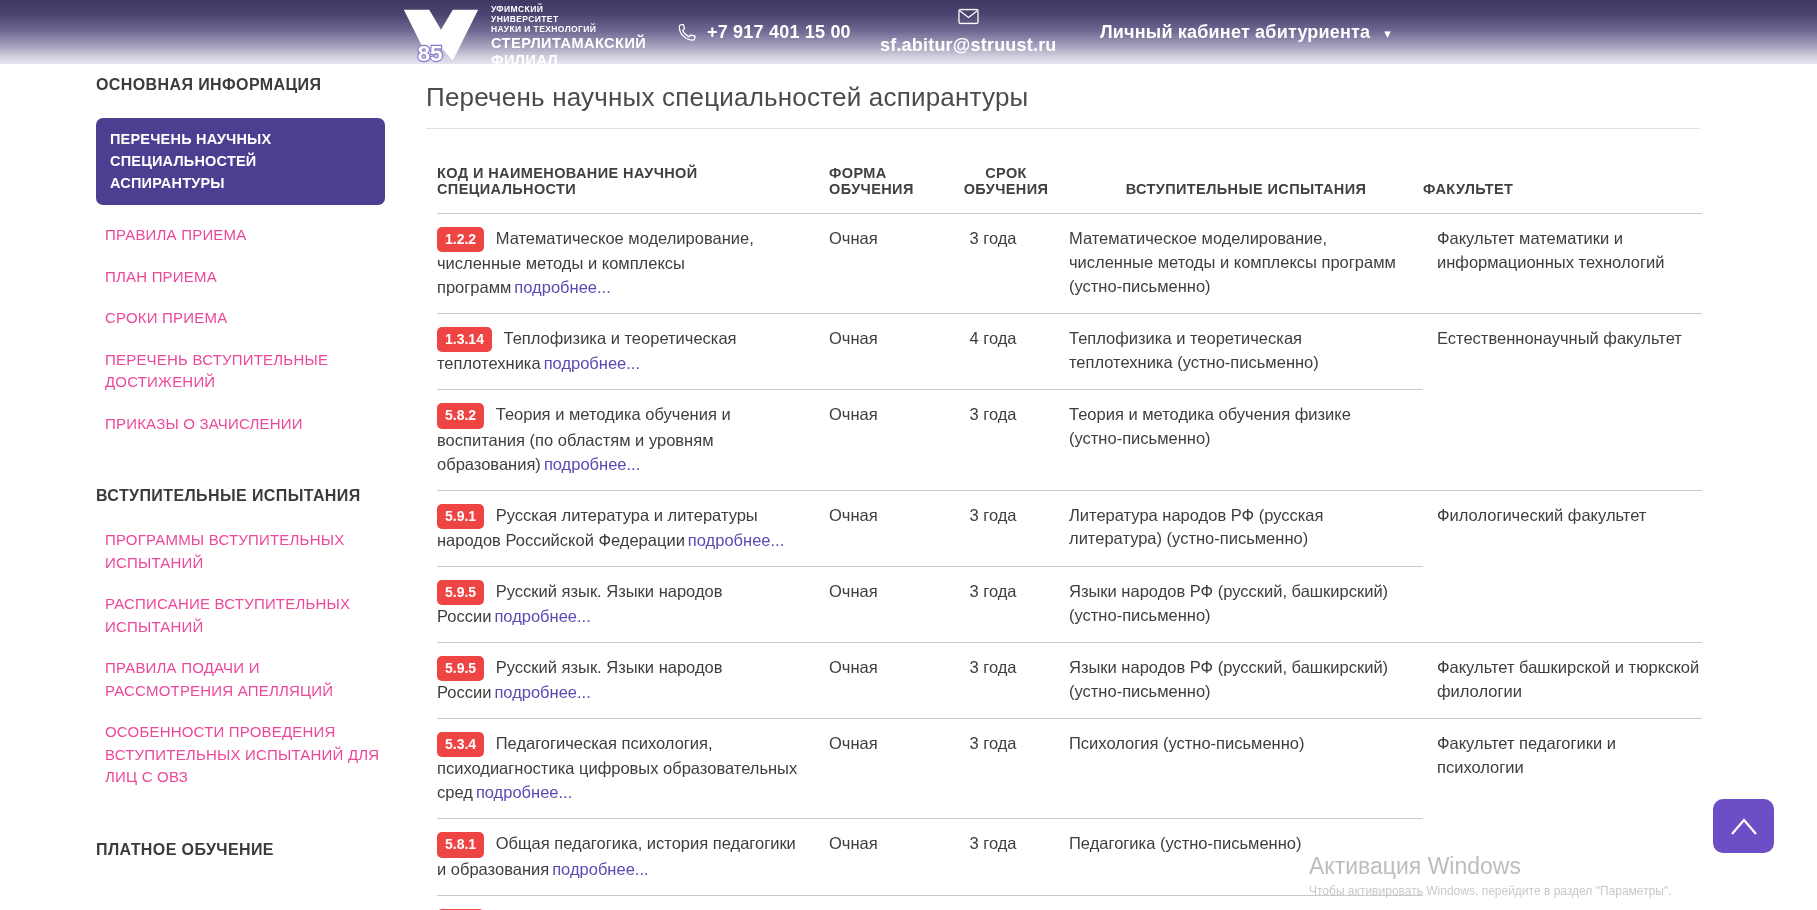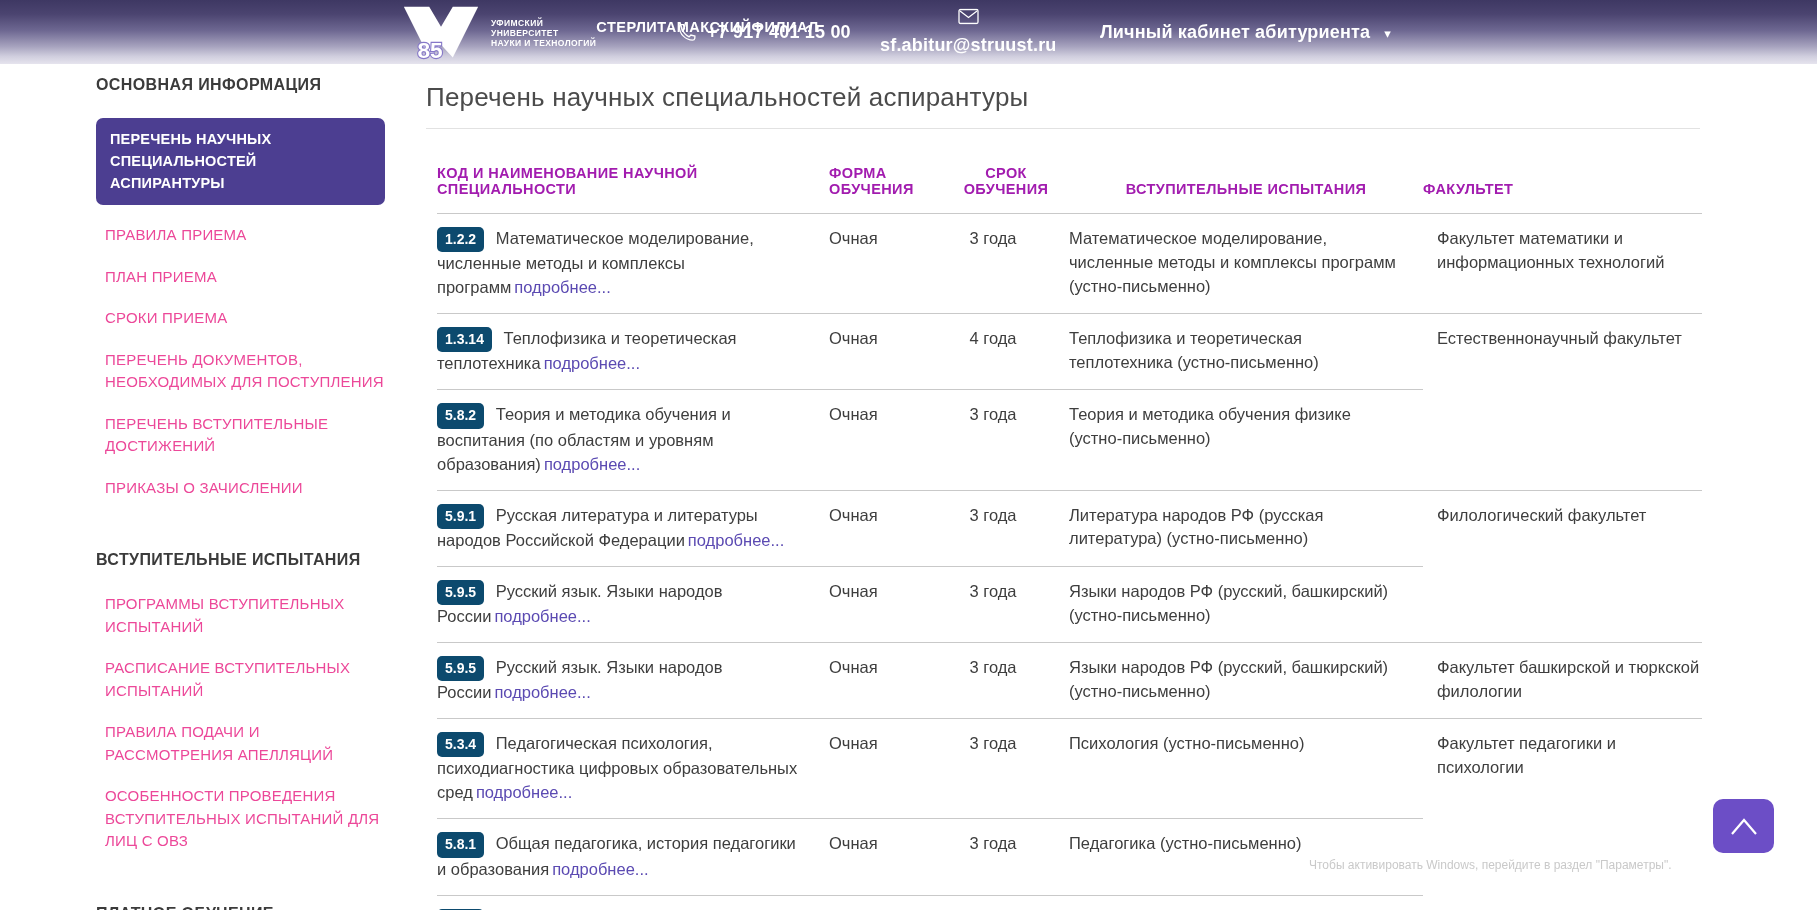--- a/index.html
+++ b/index.html
@@ -9,21 +9,21 @@
   }
   a{text-decoration:none;color:inherit;cursor:pointer;}
 
   
   header{
     position:absolute;left:0;top:0;width:1817px;height:64px;
     background:linear-gradient(180deg,#3e3863 0%,#4b4470 22%,#6e6892 48%,#a5a1bd 72%,#d0cede 88%,#e6e4ee 100%);
     color:#ffffff;
   }
   .logo{position:absolute;left:400px;top:4px;display:flex;align-items:center;gap:9px;}
-  .logo-text{display:flex;flex-direction:row;justify-content:center;}
+  .logo-text{display:flex;flex-direction:column;justify-content:center;}
   .uni-small div{font-size:8.5px;line-height:10px;letter-spacing:.4px;font-weight:700;}
   .uni-branch{font-size:14.5px;line-height:16px;font-weight:700;letter-spacing:.5px;margin-top:1px;}
   .hdr-item{position:absolute;top:50%;transform:translateY(-50%);display:flex;align-items:center;gap:10px;font-weight:700;font-size:18px;letter-spacing:.2px;}
   .hdr-phone{left:677px;}
   .hdr-email{left:880px;flex-direction:column;}
   .hdr-account{left:1100px;cursor:pointer;}
   .caret{font-size:13px;margin-left:4px;position:relative;top:1px;}
   .hdr-icon{display:block;}
 
   
@@ -38,32 +38,32 @@
     background:#4c3e91;color:#ffffff;font-weight:700;border-radius:7px;
     padding:11px 14px;margin-left:0;box-sizing:border-box;width:289px;font-size:14.5px;
   }
 
   
   main{position:absolute;left:426px;top:64px;width:1285px;}
   h1{margin:18px 0 0 0;font-size:26px;font-weight:400;color:#4b4b4b;letter-spacing:.2px;}
   .title-rule{margin-top:15px;border-top:1px solid #e2e2e2;height:0;width:1274px;}
   table{border-collapse:collapse;table-layout:fixed;width:1265px;margin-left:11px;}
   thead th{
-    vertical-align:bottom;padding:36px 0 16px 0;font-size:14.5px;color:#a21caf;
+    vertical-align:bottom;padding:36px 0 16px 0;font-size:14.5px;color:#404040;
     letter-spacing:.4px;text-align:left;font-weight:700;
   }
   th.col-term,td.col-term{text-align:center;}
   th.col-exams{text-align:center;}
   tbody td{
     border-top:1px solid #c9c9c9;vertical-align:top;
     padding:13px 26px 13px 0;font-size:16.5px;line-height:1.45;color:#3e3e3e;
   }
   td.col-faculty{padding-left:14px;padding-right:0;}
   .badge{
-    display:inline-block;background:#0c4a6e;color:#ffffff;font-weight:700;font-size:14px;
+    display:inline-block;background:#ef4444;color:#ffffff;font-weight:700;font-size:14px;
     padding:2px 8px 3px 8px;border-radius:5px;margin-right:7px;
   }
   .more{color:#5b4ab2;margin-left:3px;}
 
   
   .scroll-top{
     position:absolute;left:1713px;top:799px;width:61px;height:54px;border:none;cursor:pointer;
     background:#6c4ec6;border-radius:10px;display:flex;align-items:center;justify-content:center;
   }
   .watermark{position:absolute;left:1309px;top:853px;color:#bdbdbd;}
@@ -112,21 +112,20 @@
 </header>
 
 <aside>
   <section class="side-section">
     <h2 class="side-heading">ОСНОВНАЯ ИНФОРМАЦИЯ</h2>
     <div class="side-items">
         <div class="nav-item active">ПЕРЕЧЕНЬ НАУЧНЫХ СПЕЦИАЛЬНОСТЕЙ АСПИРАНТУРЫ</div>
         <div class="nav-item">ПРАВИЛА ПРИЕМА</div>
         <div class="nav-item">ПЛАН ПРИЕМА</div>
         <div class="nav-item">СРОКИ ПРИЕМА</div>
-        <div class="nav-item">ПЕРЕЧЕНЬ ДОКУМЕНТОВ, НЕОБХОДИМЫХ ДЛЯ ПОСТУПЛЕНИЯ</div>
         <div class="nav-item">ПЕРЕЧЕНЬ ВСТУПИТЕЛЬНЫЕ ДОСТИЖЕНИЙ</div>
         <div class="nav-item">ПРИКАЗЫ О ЗАЧИСЛЕНИИ</div>
       </div>
   </section>
 
   <section class="side-section">
     <h2 class="side-heading">ВСТУПИТЕЛЬНЫЕ ИСПЫТАНИЯ</h2>
     <div class="side-items">
         <div class="nav-item">ПРОГРАММЫ ВСТУПИТЕЛЬНЫХ ИСПЫТАНИЙ</div>
         <div class="nav-item">РАСПИСАНИЕ ВСТУПИТЕЛЬНЫХ ИСПЫТАНИЙ</div>
@@ -252,14 +251,15 @@
   </table>
 </main>
 
 <button class="scroll-top">
   <svg width="32" height="22" viewBox="0 0 32 22">
     <polyline points="4,19 16,5 28,19" fill="none" stroke="#ffffff" stroke-width="2.2"></polyline>
   </svg>
 </button>
 
 <div class="watermark">
+  <div class="wm1">Активация Windows</div>
   <div class="wm2">Чтобы активировать Windows, перейдите в раздел "Параметры".</div>
 </div>
 
 </body></html>

